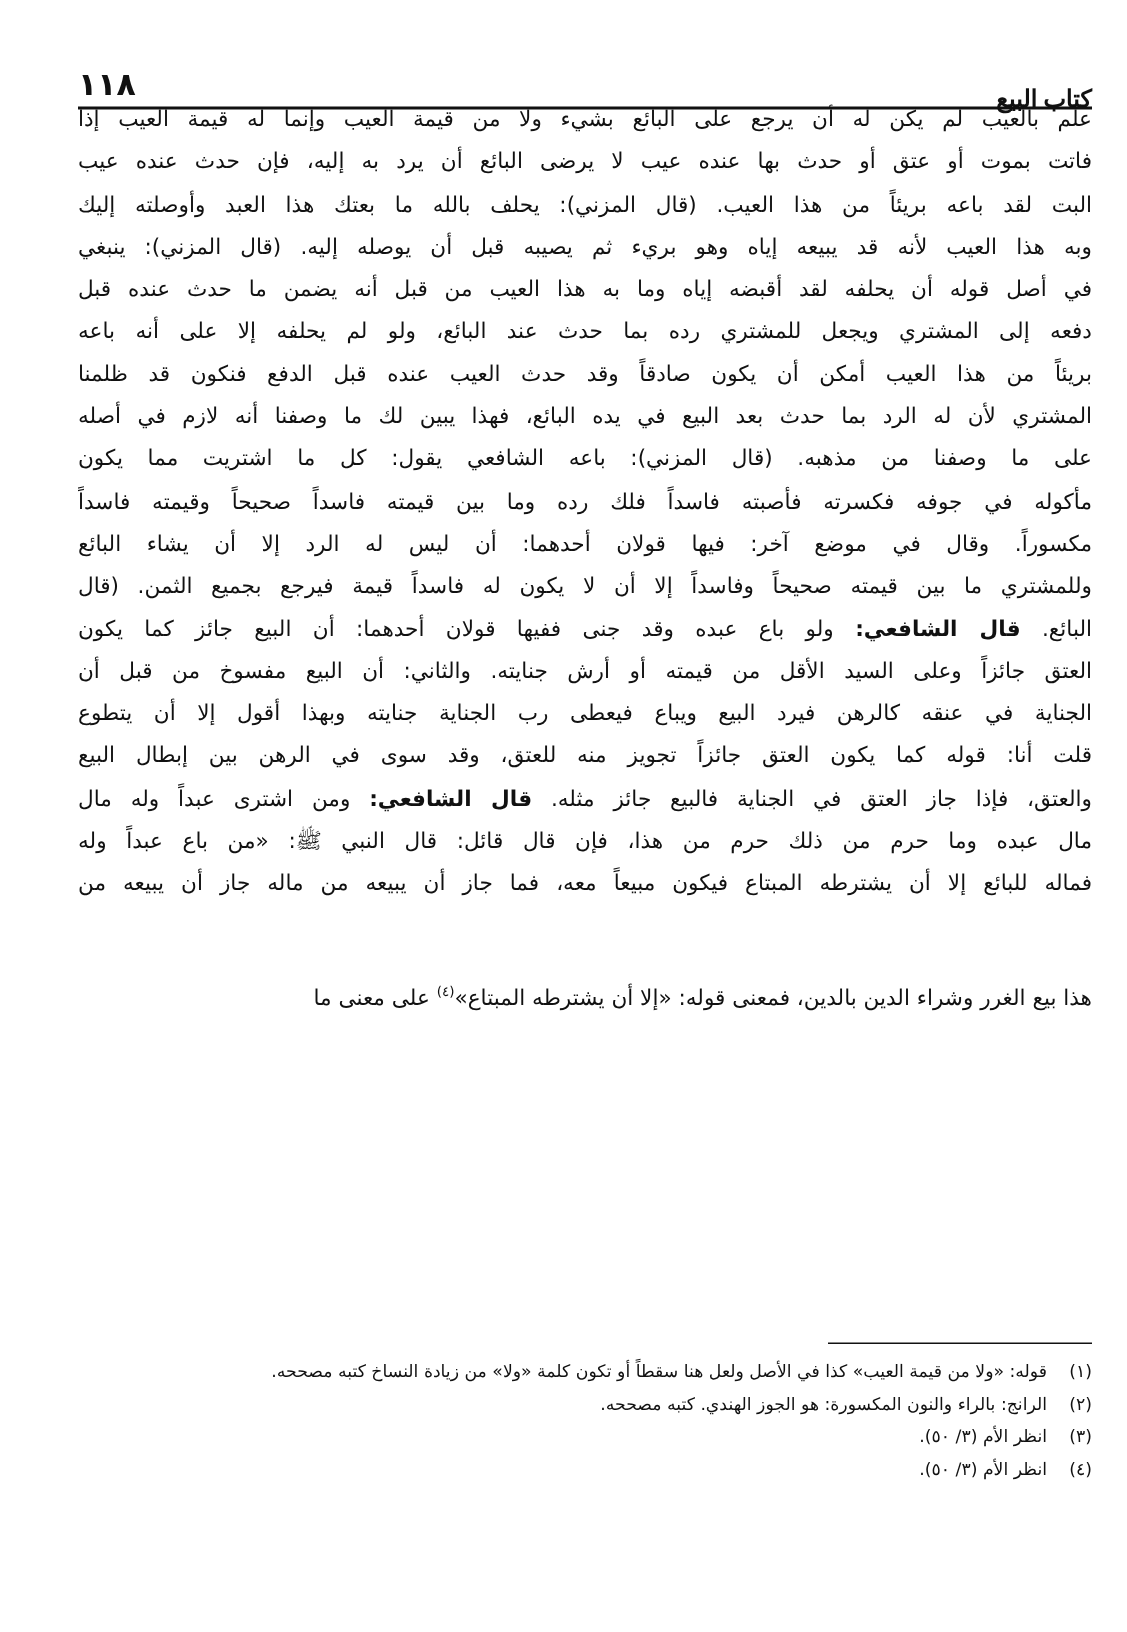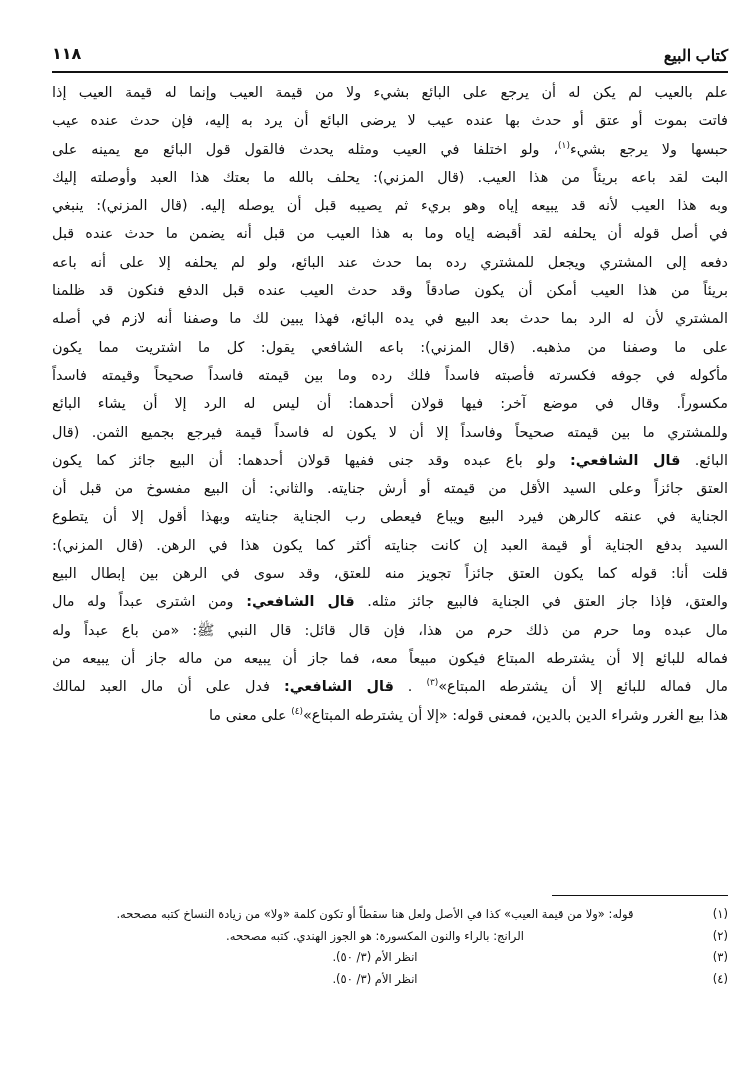--- a/index.html
+++ b/index.html
@@ -26,61 +26,62 @@
     position: absolute;
     top: 44px;
     left: 0;
     right: 0;
     height: 26px;
     direction: rtl;
   }
   .header .book-title {
     position: absolute;
     right: 0;
-    top: 2px;
-    font-family: Liberation Sans, sans-serif;
+    top: 12px;
+    font-family: Liberation Serif, serif;
     font-weight: bold;
     font-size: 16px;
   }
   .header .page-number {
     position: absolute;
     left: 0;
     top: 0;
     font-family: "DejaVu Sans", sans-serif;
     font-weight: bold;
-    font-size: 16px;
+    font-size: 21px;
   }
   .header-rule {
     position: absolute;
     top: 71px;
     left: 0;
     right: 0;
     height: 0;
     border-top: 2.5px solid #111;
   }
   .body-text {
     position: absolute;
-    top: 78px;
+    top: 66px;
     left: 0;
     right: 0;
     direction: rtl;
     text-align: justify;
     font-size: 14.4px;
     line-height: 28.3px;
   }
   .body-text .line {
     display: block;
     white-space: nowrap;
     text-align: justify;
     text-align-last: justify;
     overflow: hidden;
     height: 28.3px;
   }
   .body-text .line.last {
     text-align-last: right;
+    margin-top: 48px;
   }
   .bold { font-weight: bold; }
   sup.fn {
     font-size: 9px;
     vertical-align: super;
     line-height: 0;
   }
   .fn-rule {
     position: absolute;
     top: 895px;
@@ -100,57 +101,53 @@
   .footnote {
     display: flex;
     flex-direction: row;
   }
   .footnote .fn-num {
     width: 30px;
     flex: 0 0 30px;
   }
   .footnote .fn-text {
     flex: 1 1 auto;
-    text-align: center;
   }
 </style>
 </head>
 <body>
 
 <div class="page">
 
   <div class="header">
     <span class="book-title">كتاب البيع</span>
     <span class="page-number">١١٨</span>
   </div>
   <div class="header-rule"></div>
 
   <div class="body-text">
     <span class="line">علم بالعيب لم يكن له أن يرجع على البائع بشيء ولا من قيمة العيب وإنما له قيمة العيب إذا</span>
     <span class="line">فاتت بموت أو عتق أو حدث بها عنده عيب لا يرضى البائع أن يرد به إليه، فإن حدث عنده عيب</span>
-    <span class="line"><span>حبسها ولا يرجع بشيء</span><sup class="fn">(١)</sup><span>، ولو اختلفا في العيب ومثله يحدث فالقول قول البائع مع يمينه على</span></span>
     <span class="line">البت لقد باعه بريئاً من هذا العيب. (قال المزني): يحلف بالله ما بعتك هذا العبد وأوصلته إليك</span>
     <span class="line">وبه هذا العيب لأنه قد يبيعه إياه وهو بريء ثم يصيبه قبل أن يوصله إليه. (قال المزني): ينبغي</span>
     <span class="line">في أصل قوله أن يحلفه لقد أقبضه إياه وما به هذا العيب من قبل أنه يضمن ما حدث عنده قبل</span>
     <span class="line">دفعه إلى المشتري ويجعل للمشتري رده بما حدث عند البائع، ولو لم يحلفه إلا على أنه باعه</span>
     <span class="line">بريئاً من هذا العيب أمكن أن يكون صادقاً وقد حدث العيب عنده قبل الدفع فنكون قد ظلمنا</span>
     <span class="line">المشتري لأن له الرد بما حدث بعد البيع في يده البائع، فهذا يبين لك ما وصفنا أنه لازم في أصله</span>
     <span class="line">على ما وصفنا من مذهبه. (قال المزني): باعه الشافعي يقول: كل ما اشتريت مما يكون</span>
     <span class="line">مأكوله في جوفه فكسرته فأصبته فاسداً فلك رده وما بين قيمته فاسداً صحيحاً وقيمته فاسداً</span>
     <span class="line">مكسوراً. وقال في موضع آخر: فيها قولان أحدهما: أن ليس له الرد إلا أن يشاء البائع</span>
     <span class="line">وللمشتري ما بين قيمته صحيحاً وفاسداً إلا أن لا يكون له فاسداً قيمة فيرجع بجميع الثمن. (قال</span>
     <span class="line"><span>البائع.</span> <span class="bold">قال الشافعي:</span><span> ولو باع عبده وقد جنى ففيها قولان أحدهما: أن البيع جائز كما يكون</span></span>
     <span class="line">العتق جائزاً وعلى السيد الأقل من قيمته أو أرش جنايته. والثاني: أن البيع مفسوخ من قبل أن</span>
     <span class="line">الجناية في عنقه كالرهن فيرد البيع ويباع فيعطى رب الجناية جنايته وبهذا أقول إلا أن يتطوع</span>
-    <span class="line">السيد بدفع الجناية أو قيمة العبد إن كانت جنايته أكثر كما يكون هذا في الرهن. (قال المزني):</span>
     <span class="line">قلت أنا: قوله كما يكون العتق جائزاً تجويز منه للعتق، وقد سوى في الرهن بين إبطال البيع</span>
     <span class="line"><span>والعتق، فإذا جاز العتق في الجناية فالبيع جائز مثله.</span> <span class="bold">قال الشافعي:</span><span> ومن اشترى عبداً وله مال</span></span>
     <span class="line">مال عبده وما حرم من ذلك حرم من هذا، فإن قال قائل: قال النبي ﷺ: «من باع عبداً وله</span>
     <span class="line">فماله للبائع إلا أن يشترطه المبتاع فيكون مبيعاً معه، فما جاز أن يبيعه من ماله جاز أن يبيعه من</span>
-    <span class="line"><span>مال فماله للبائع إلا أن يشترطه المبتاع»</span><sup class="fn">(٣)</sup> . <span class="bold">قال الشافعي:</span><span> فدل على أن مال العبد لمالك</span></span>
     <span class="line last"><span>هذا بيع الغرر وشراء الدين بالدين، فمعنى قوله: «إلا أن يشترطه المبتاع»</span><sup class="fn">(٤)</sup><span> على معنى ما</span></span>
   </div>
 
   <div class="fn-rule"></div>
 
   <div class="footnotes">
     <div class="footnote">
       <span class="fn-num">(١)</span>
       <span class="fn-text">قوله: «ولا من قيمة العيب» كذا في الأصل ولعل هنا سقطاً أو تكون كلمة «ولا» من زيادة النساخ كتبه مصححه.</span>
     </div>

